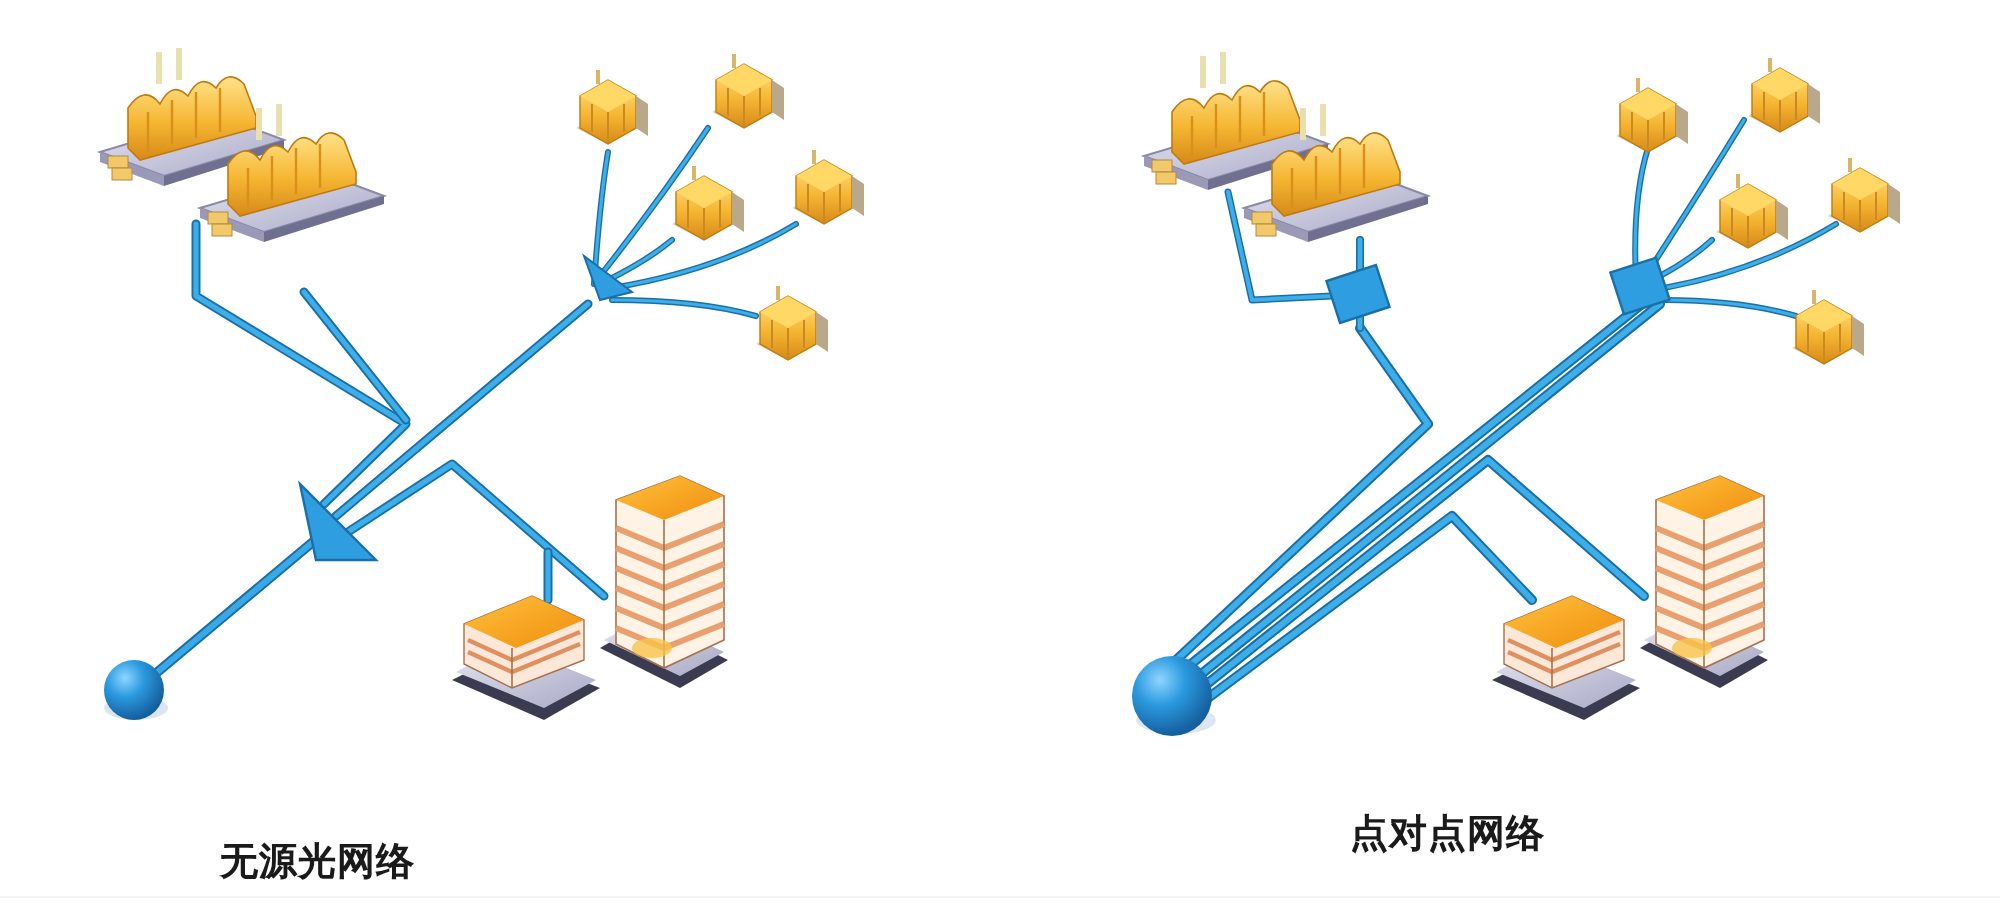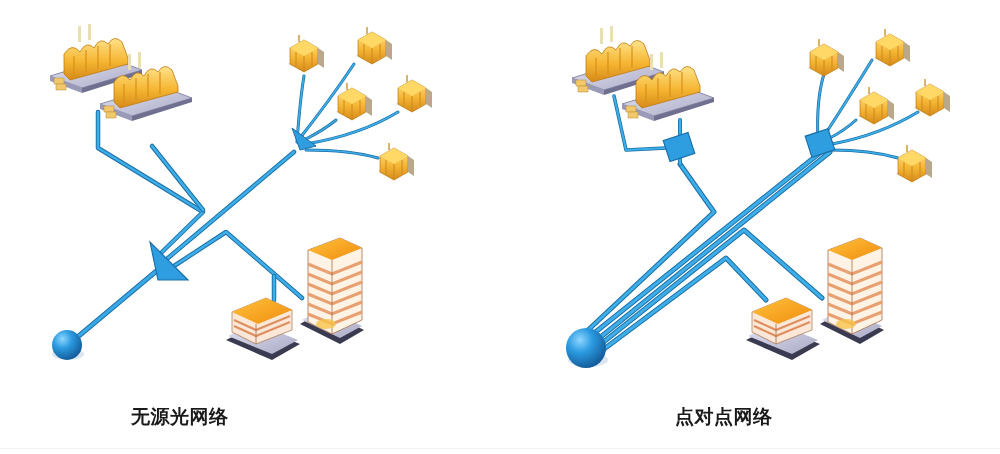--- a/index.html
+++ b/index.html
@@ -2,21 +2,21 @@
 <html><head>
   <meta charset="utf-8">
   <style>
     html, body { margin: 0; padding: 0; background: #ffffff; }
     body { width: 1000px; height: 454px; position: relative; overflow: hidden; font-family: "DejaVu Sans", sans-serif; }
     .panel { position: absolute; top: 0; width: 500px; height: 454px; }
     .panel-left { left: 0; }
     .panel-right { left: 500px; }
     .panel svg { position: absolute; left: 0; top: 0; }
     .caption { position: absolute; top: 404px; font-size: 19px; font-weight: bold; color: #1a1a1a; letter-spacing: 0.5px; white-space: nowrap; }
-    .panel-left .caption { left: 131px; }
+    .panel-left .caption { left: 110px; margin-top: 14px; }
     .panel-right .caption { left: 175px; }
     .divider { position: absolute; left: 0; top: 448px; width: 1000px; height: 1px; background: #f2f2f4; }
   </style>
 </head>
 <body>
 
 <svg width="0" height="0" style="position:absolute">
   <defs>
     <radialGradient id="sphereGrad" cx="35%" cy="30%" r="70%">
       <stop offset="0%" stop-color="#8fd6ff"></stop>

